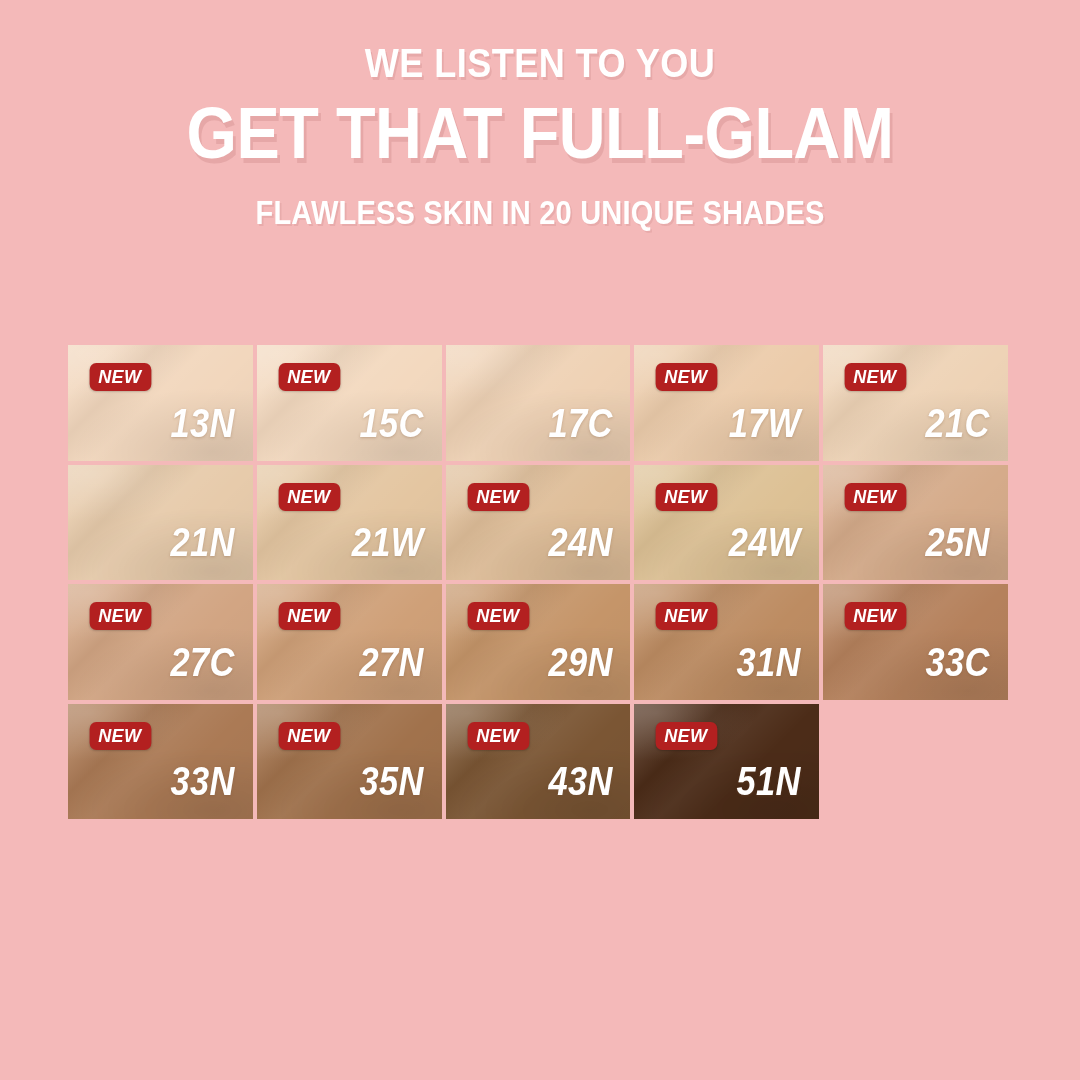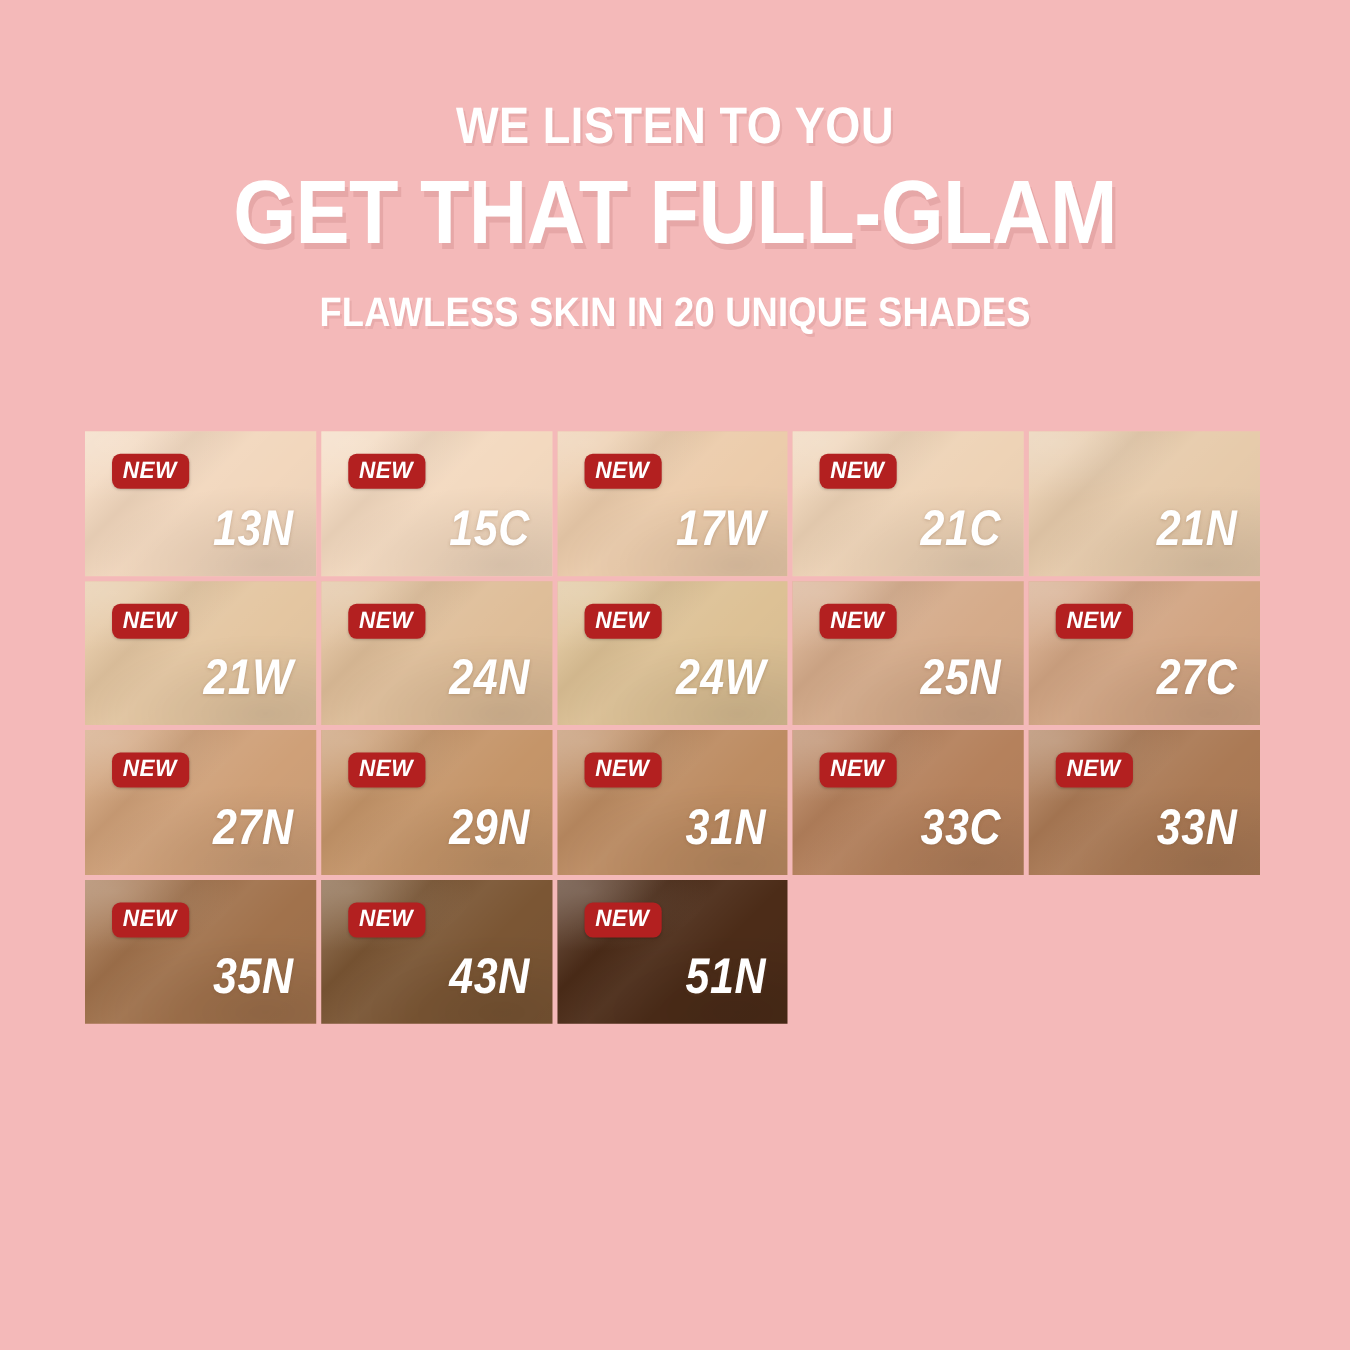--- a/index.html
+++ b/index.html
@@ -12,21 +12,21 @@
   body {
     background:#f4b9b9;
     font-family:"Liberation Sans", sans-serif;
     position:relative;
   }
 
   
   .headline {
     position:absolute;
     top:0; left:0; right:0;
-    padding-top:79px;
+    padding-top:42px;
     text-align:center;
   }
 
   .line-kicker {
     font-size:41px;
     font-weight:bold;
     letter-spacing:0.5px;
     color:#ffffff;
     transform:scaleX(0.88);
     text-shadow:2px 3px 0 rgba(215,150,150,0.45);
@@ -143,20 +143,23 @@
 
 <div class="grid">
     <div class="swatch" style="background: rgb(242, 215, 189);">
       <span class="new-badge" style="background: rgb(179, 32, 32); color: rgb(255, 255, 255);">NEW</span>
       <span class="shade-code">13N</span>
     </div>
     <div class="swatch" style="background: rgb(243, 217, 191);">
       <span class="new-badge" style="background: rgb(179, 32, 32); color: rgb(255, 255, 255);">NEW</span>
       <span class="shade-code">15C</span>
     </div>
+    <div class="swatch" style="background: rgb(239, 210, 181);">
+      <span class="shade-code">17C</span>
+    </div>
     <div class="swatch" style="background: rgb(236, 204, 171);">
       <span class="new-badge" style="background: rgb(179, 32, 32); color: rgb(255, 255, 255);">NEW</span>
       <span class="shade-code">17W</span>
     </div>
     <div class="swatch" style="background: rgb(238, 211, 182);">
       <span class="new-badge" style="background: rgb(179, 32, 32); color: rgb(255, 255, 255);">NEW</span>
       <span class="shade-code">21C</span>
     </div>
     <div class="swatch" style="background: rgb(231, 203, 171);">
       <span class="shade-code">21N</span>

